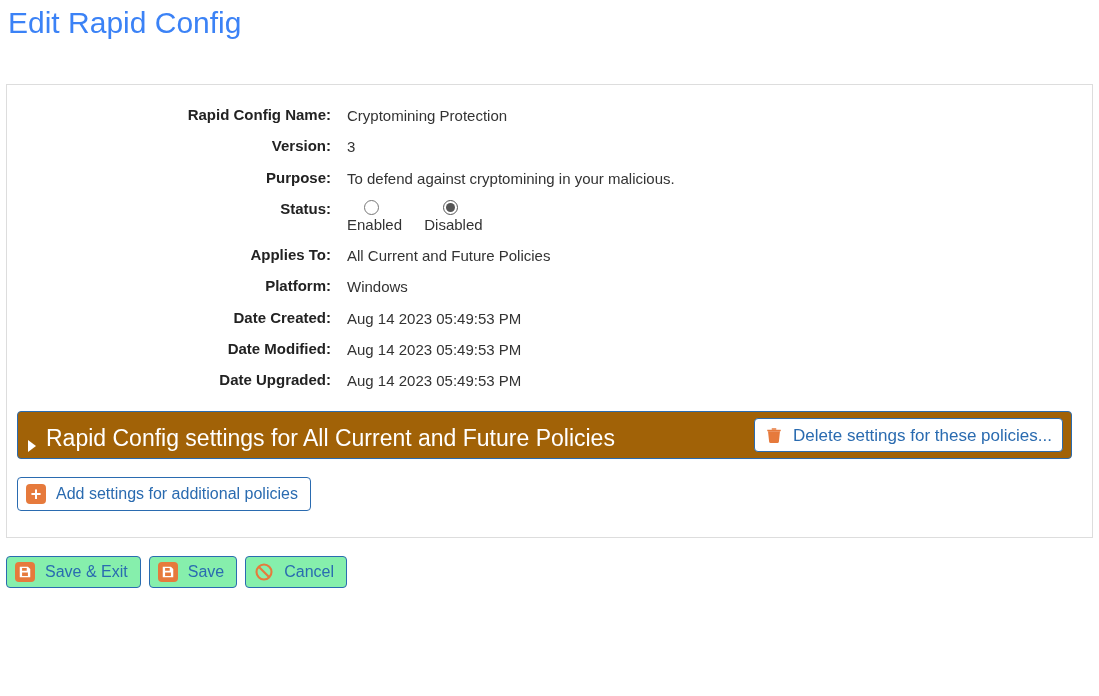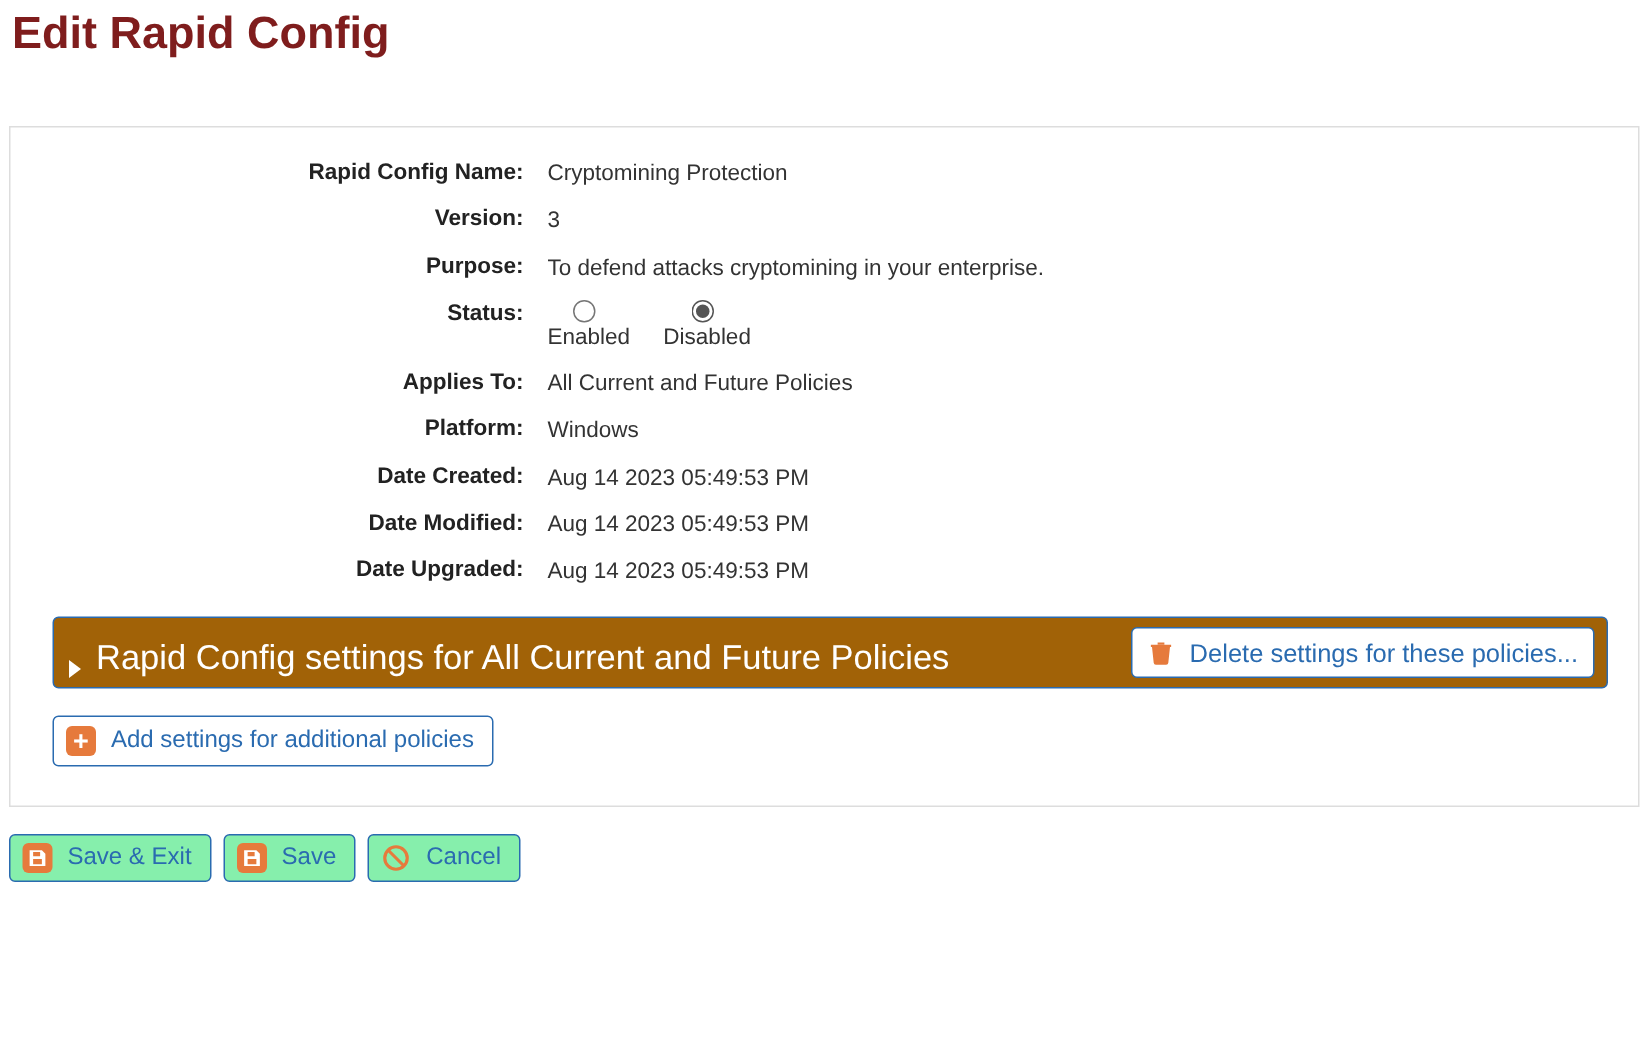--- a/index.html
+++ b/index.html
@@ -9,28 +9,28 @@
     }
     body {
       font-family: "Segoe UI", Arial, sans-serif;
       font-size: 15px;
       color: #333;
       background: #fff;
       padding: 6px;
     }
     h1.page-title {
       font-size: 30px;
-      font-weight: 700;
-      color: #7f1d1d;
+      font-weight: 400;
+      color: #3b82f6;
       margin-bottom: 16px;
       margin-left: 2px;
     }
     .panel {
       border: 1px solid #ddd;
-      padding: 20px 20px 26px 28px;
+      padding: 20px 20px 26px 10px;
       margin-top: 44px;
     }
     .field-row {
       display: flex;
       align-items: flex-start;
       margin-bottom: 10px;
     }
     .field-label {
       width: 330px;
       flex: 0 0 330px;
@@ -174,21 +174,21 @@
   </div>
 
   <div class="field-row">
     <div class="field-label">Version:</div>
     <div class="field-value">3</div>
   </div>
 
 
   <div class="field-row">
     <div class="field-label">Purpose:</div>
-    <div class="field-value">To defend attacks cryptomining in your enterprise.</div>
+    <div class="field-value">To defend against cryptomining in your malicious.</div>
   </div>
 
   <div class="field-row">
     <div class="field-label">Status:</div>
     <div class="field-value radio-group">
       <label>
         <input type="radio" name="status" style="">
         <span>Enabled</span>
       </label>
       <label>

